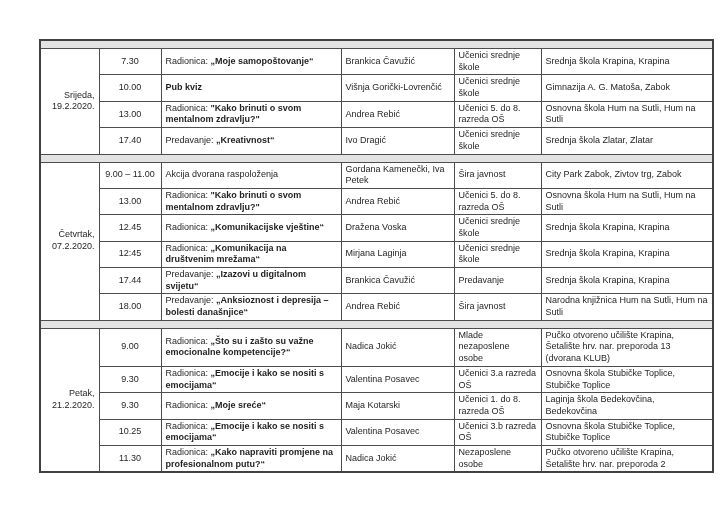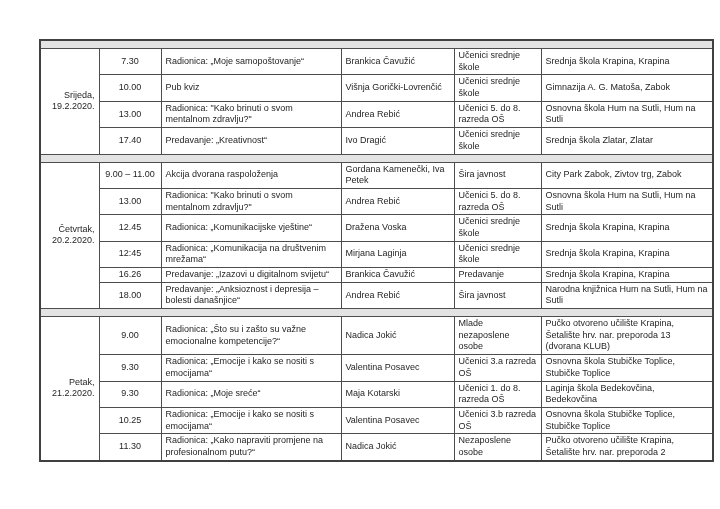--- a/index.html
+++ b/index.html
@@ -37,21 +37,21 @@
     padding: 0;
   }
   td.day-cell {
     text-align: right;
   }
   td.time-cell {
     text-align: center;
     padding: 1px 2px;
     white-space: nowrap;
   }
-  .b { font-weight: normal; }
+  .b { font-weight: bold; }
 </style>
 </head>
 <body>
 
 <div class="page">
   <table class="schedule">
     <colgroup>
       <col style="width:59px">
       <col style="width:62px">
       <col style="width:180px">
@@ -94,21 +94,21 @@
           <td>Ivo Dragić</td>
           <td>Učenici srednje škole</td>
           <td>Srednja škola Zlatar, Zlatar</td>
         </tr>
         <tr>
           <td class="sep" colspan="6"></td>
         </tr>
         <tr>
           <td class="day-cell" rowspan="6">
             <div>Četvrtak,</div>
-            <div>20.2.2020.</div>
+            <div>07.2.2020.</div>
           </td>
           <td class="time-cell">9.00 – 11.00</td>
           <td><span>Akcija dvorana raspoloženja</span><span class="b"></span></td>
           <td>Gordana Kamenečki, Iva Petek</td>
           <td>Šira javnost</td>
           <td>City Park Zabok, Zivtov trg, Zabok</td>
         </tr>
         <tr>
           <td class="time-cell">13.00</td>
           <td><span>Radionica: </span><span class="b">"Kako brinuti o svom mentalnom zdravlju?"</span></td>
@@ -124,21 +124,21 @@
           <td>Srednja škola Krapina, Krapina</td>
         </tr>
         <tr>
           <td class="time-cell">12:45</td>
           <td><span>Radionica: </span><span class="b">„Komunikacija na društvenim mrežama“</span></td>
           <td>Mirjana Laginja</td>
           <td>Učenici srednje škole</td>
           <td>Srednja škola Krapina, Krapina</td>
         </tr>
         <tr>
-          <td class="time-cell">16.26</td>
+          <td class="time-cell">17.44</td>
           <td><span>Predavanje: </span><span class="b">„Izazovi u digitalnom svijetu“</span></td>
           <td>Brankica Čavužić</td>
           <td>Predavanje</td>
           <td>Srednja škola Krapina, Krapina</td>
         </tr>
         <tr>
           <td class="time-cell">18.00</td>
           <td><span>Predavanje: </span><span class="b">„Anksioznost i depresija – bolesti današnjice“</span></td>
           <td>Andrea Rebić</td>
           <td>Šira javnost</td>

